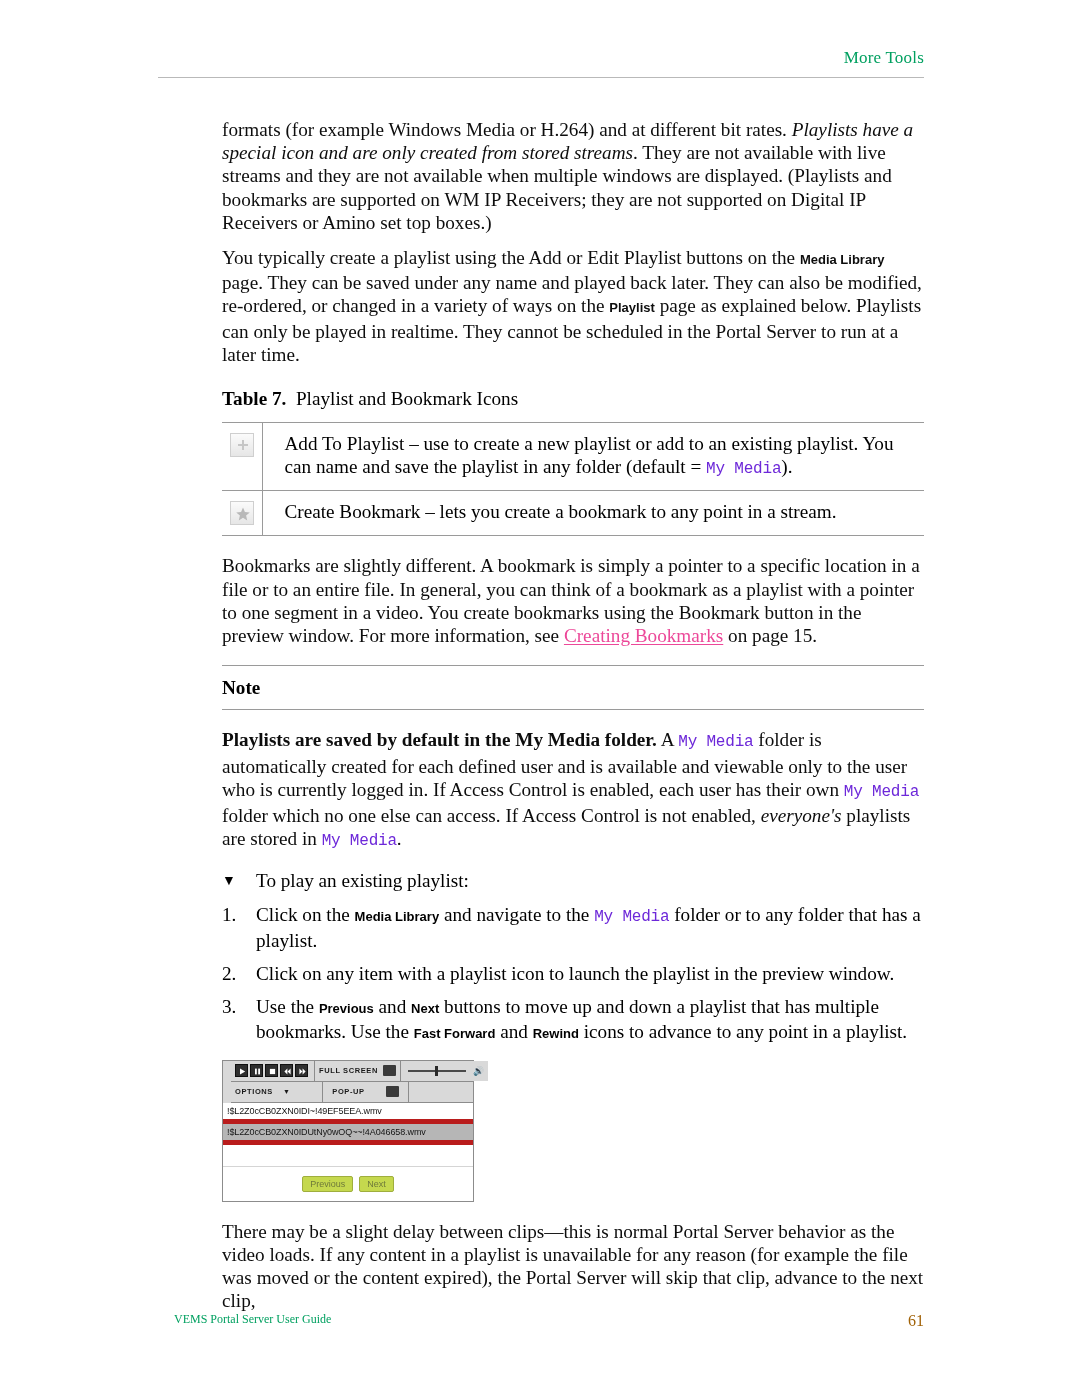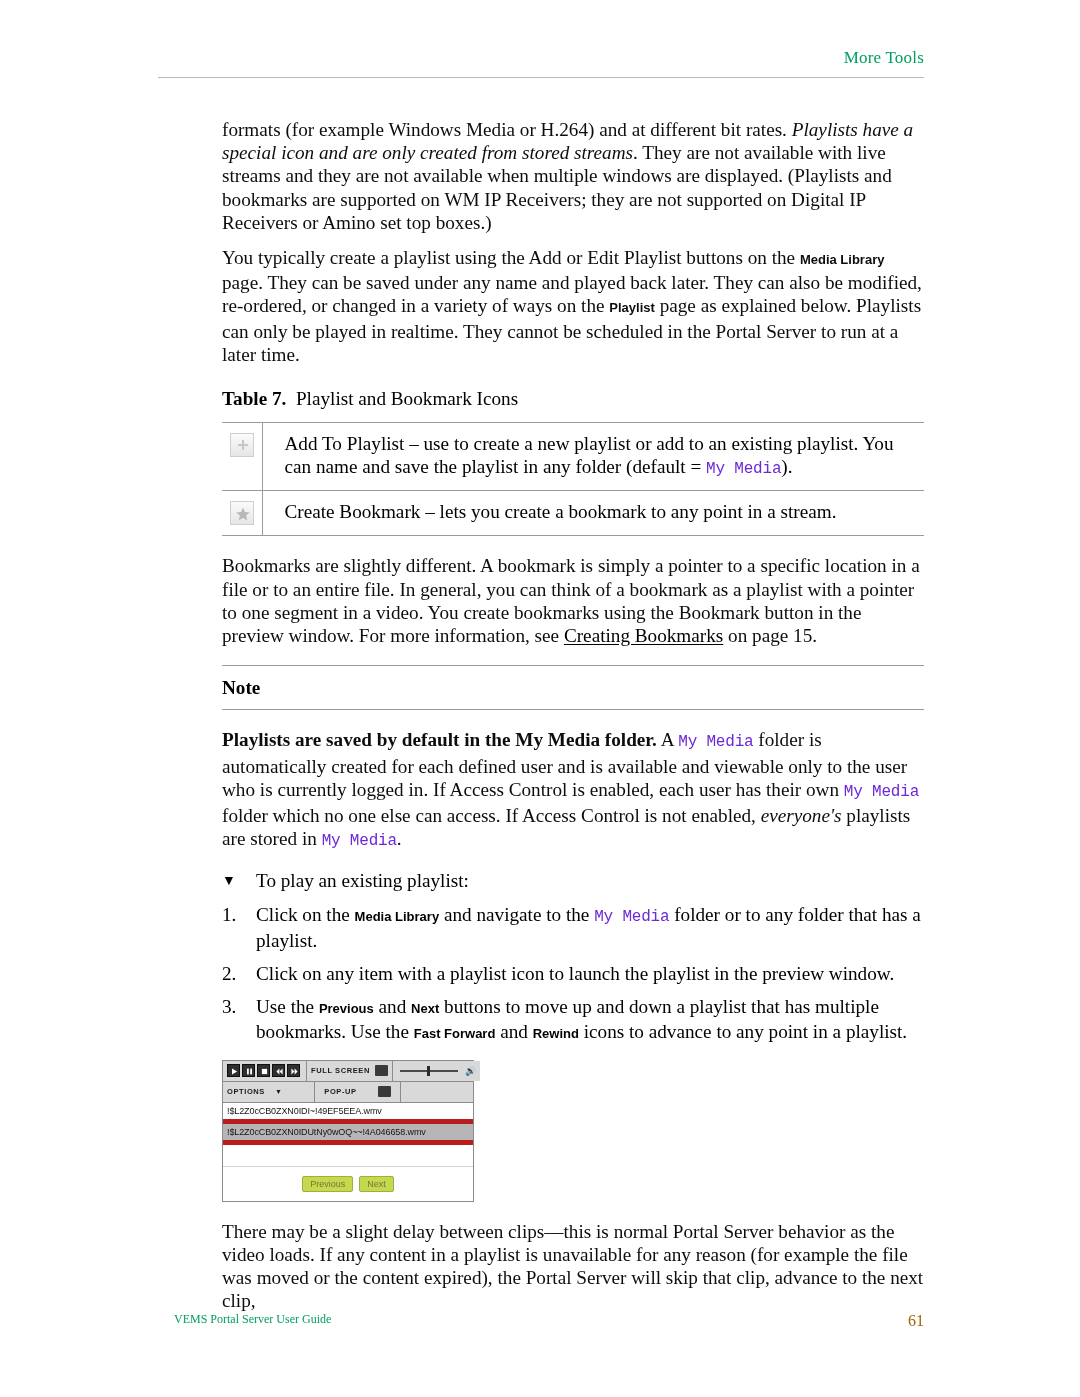--- a/index.html
+++ b/index.html
@@ -66,21 +66,21 @@
     font-size: 13px;
   }
   b.srb { font-weight: bold; }
   code.mono {
     font-family: "Liberation Mono", "DejaVu Sans Mono", monospace;
     font-size: 16px;
     color: #6d28d9;
     letter-spacing: -0.2px;
   }
   a.xref {
-    color: #000000;
+    color: #ec4899;
     text-decoration: underline;
     text-underline-offset: 2px;
   }
 
   
   .tbl-caption {
     font-size: 19.2px;
     line-height: 22px;
     margin-top: 22px;
   }
@@ -180,21 +180,21 @@
 
   
   .shot {
     margin-top: 14px;
     margin-left: 0px;
     width: 252px;
     border: 1px solid #8c8c8c;
     background: #ffffff;
     font-family: "Liberation Sans", "DejaVu Sans", sans-serif;
   }
-  .shot-toolbar { background: #d9d9d9; }
+  .shot-toolbar { background: #d9d9d9; padding-left: 8px; }
   .shot-row1, .shot-row2 {
     display: flex;
     align-items: stretch;
     height: 21px;
   }
   .shot-row1 { border-bottom: 1px solid #8c8c8c; }
   .shot-row2 { border-bottom: 1px solid #8c8c8c; }
 
   .tb-cell {
     display: flex;

